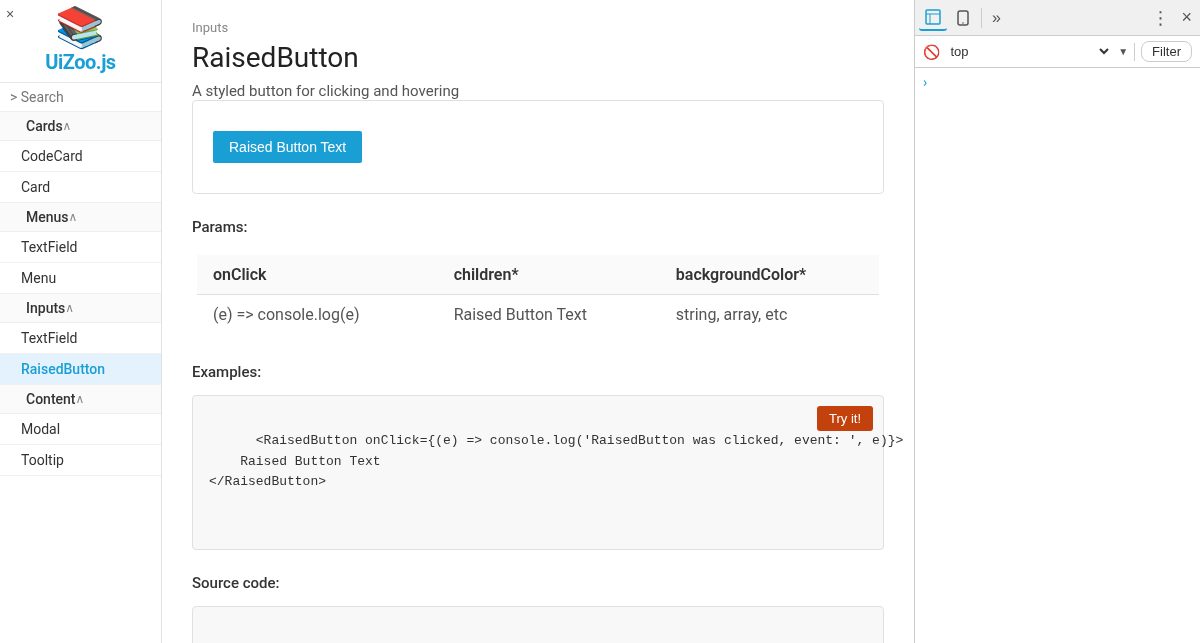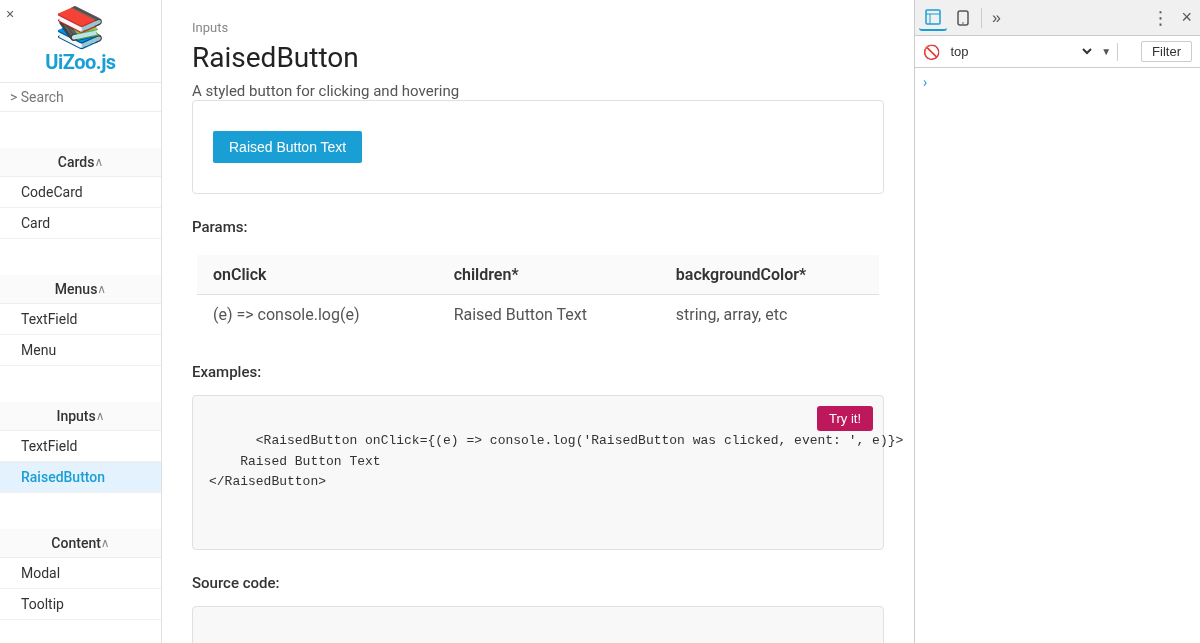--- a/index.html
+++ b/index.html
@@ -46,30 +46,29 @@
       color: #777;
       font-size: 14px;
       border-bottom: 1px solid #eee;
       cursor: pointer;
       display: flex;
       align-items: center;
       gap: 5px;
     }
     .sidebar-section-header {
       display: flex;
-      justify-content: center;
+      justify-content: flex-start;
       align-items: center;
       padding: 6px 26px;
       font-size: 14px;
       font-weight: 500;
       color: #333;
       background: #fafafa;
       border-bottom: 1px solid #eee;
       cursor: pointer;
-      margin-top: 36px;
     }
     .sidebar-item {
       padding: 7px 10px 7px 21px;
       font-size: 14px;
       color: #333;
       cursor: pointer;
       border-bottom: 1px solid #f0f0f0;
     }
     .sidebar-item.active {
       background: #e3f2fd;
@@ -161,21 +160,21 @@
       font-size: 13px;
       color: #333;
       position: relative;
       white-space: pre;
       line-height: 1.6;
     }
     .try-it-btn {
       position: absolute;
       top: 10px;
       right: 10px;
-      background: #be185d;
+      background: #c2410c;
       color: #fff;
       border: none;
       padding: 5px 12px;
       font-size: 13px;
       border-radius: 3px;
       cursor: pointer;
     }
     .source-section { margin-bottom: 24px; }
 
     
@@ -236,23 +235,22 @@
       outline: none;
     }
     .devtools-filter-arrow { color: #555; font-size: 10px; }
     .devtools-filter-sep { width: 1px; background: #ccc; height: 18px; }
     .filter-btn {
       background: none;
       border: 1px solid #ccc;
       padding: 2px 10px;
       font-size: 13px;
       cursor: pointer;
-      border-radius: 2px;
-      color: #333;
-      margin-left: 17px;
+      border-radius: 8px;
+      color: #333;
     }
     .devtools-content {
       flex: 1;
       background: #fff;
       padding: 6px 8px;
       overflow-y: auto;
     }
     .devtools-arrow {
       color: #1a9fd4;
       font-size: 14px;

